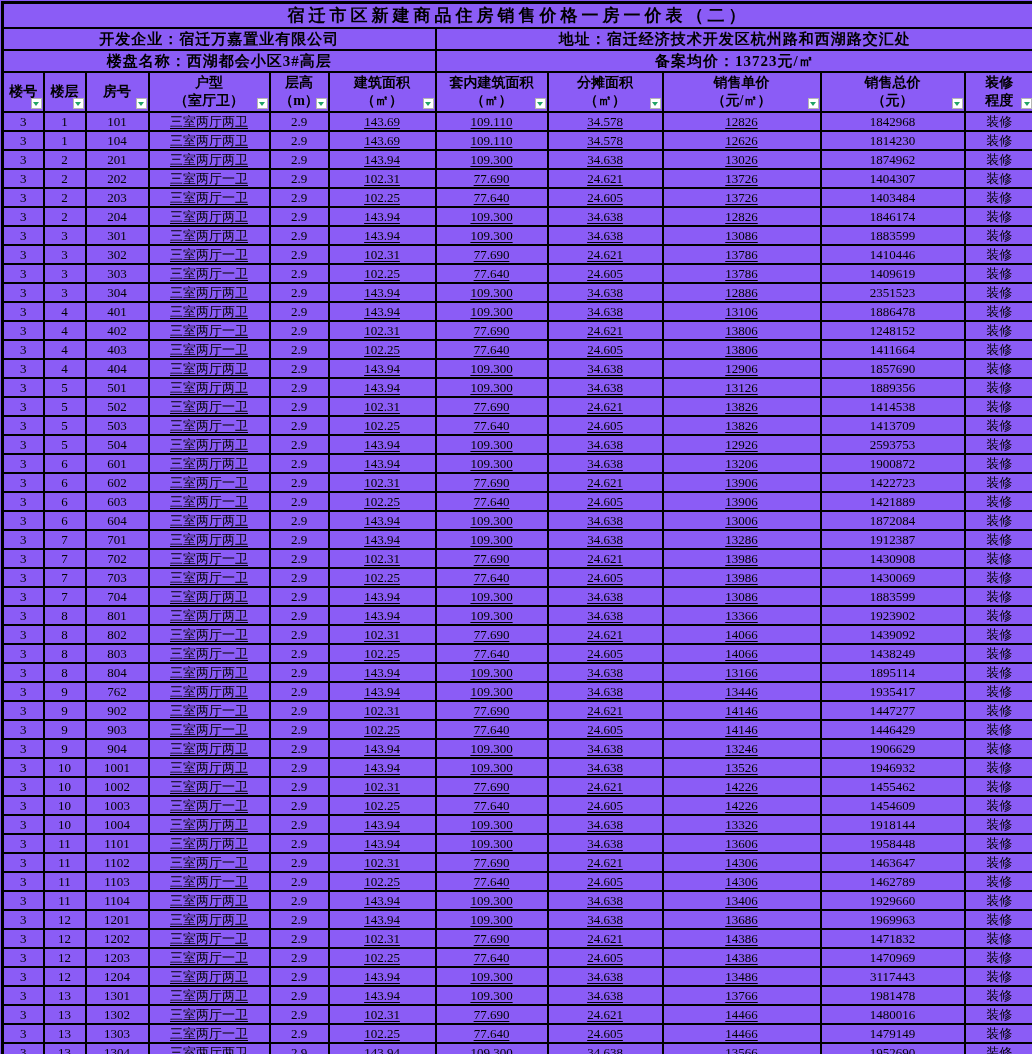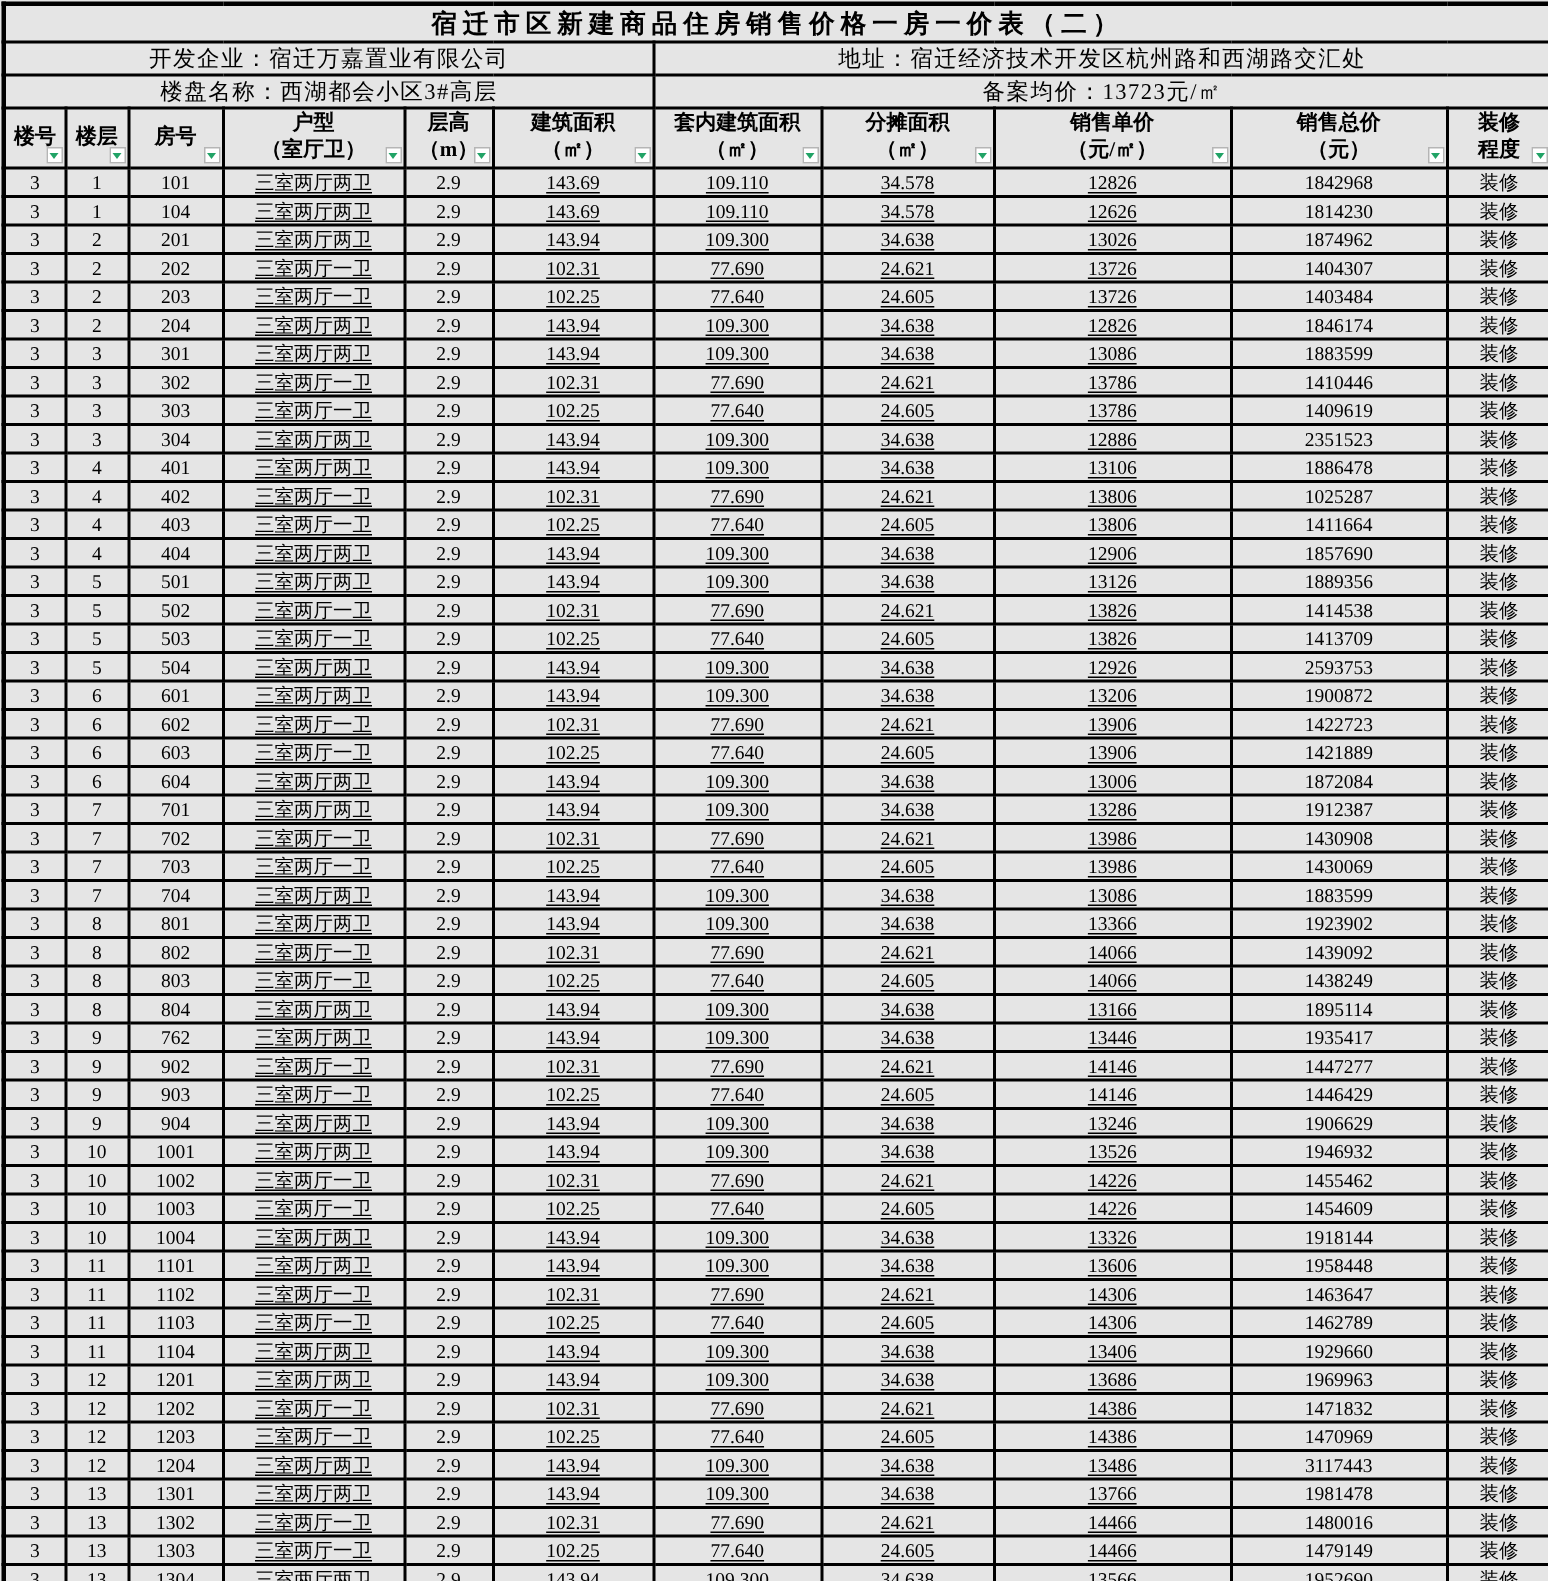--- a/index.html
+++ b/index.html
@@ -2,21 +2,21 @@
 <html style="--accent: #21A366;"><head>
 <meta charset="utf-8">
 <style>
   * { box-sizing: border-box; margin: 0; padding: 0; }
   html, body { background: #ffffff; }
   body {
     width: 1032px;
     font-family: "Liberation Serif", "DejaVu Serif", serif;
     color: #000;
   }
-  .sheet { width: 1032px; height: 1054px; background: #e5e5e5; padding: 1px; }
+  .sheet { width: 1032px; height: 1054px; background: #8b5cf6; padding: 1px; }
   table {
     border-collapse: collapse;
     table-layout: fixed;
     width: 1030px;
     border: 3px solid #000;
   }
   th, td {
     border: 2px solid #000;
     text-align: center;
     vertical-align: middle;
@@ -25,21 +25,21 @@
   }
   .title-row th {
     height: 22px;
     font-size: 17px;
     font-weight: bold;
     letter-spacing: 4px;
   }
   .info-row th {
     height: 22px;
     font-size: 15px;
-    font-weight: normal;
+    font-weight: bold;
     letter-spacing: 1px;
   }
   .head-row th {
     height: 38px;
     font-size: 14px;
     font-weight: bold;
     position: relative;
     line-height: 1.3;
     padding: 1px 0;
   }
@@ -346,21 +346,21 @@
         <tr>
           <td>3</td>
           <td>4</td>
           <td>402</td>
           <td class="u">三室两厅一卫</td>
           <td>2.9</td>
           <td class="u">102.31</td>
           <td class="u">77.690</td>
           <td class="u">24.621</td>
           <td class="u">13806</td>
-          <td>1025287</td>
+          <td>1248152</td>
           <td>装修</td>
         </tr>
         <tr>
           <td>3</td>
           <td>4</td>
           <td>403</td>
           <td class="u">三室两厅一卫</td>
           <td>2.9</td>
           <td class="u">102.25</td>
           <td class="u">77.640</td>

